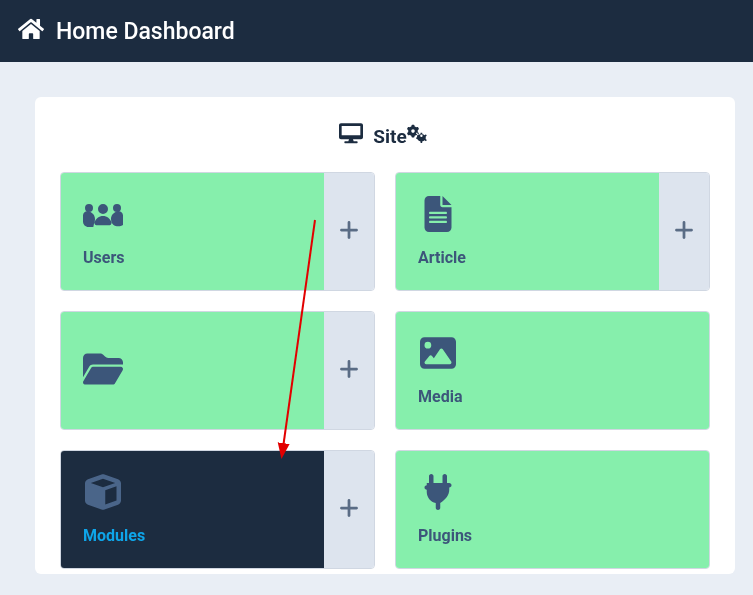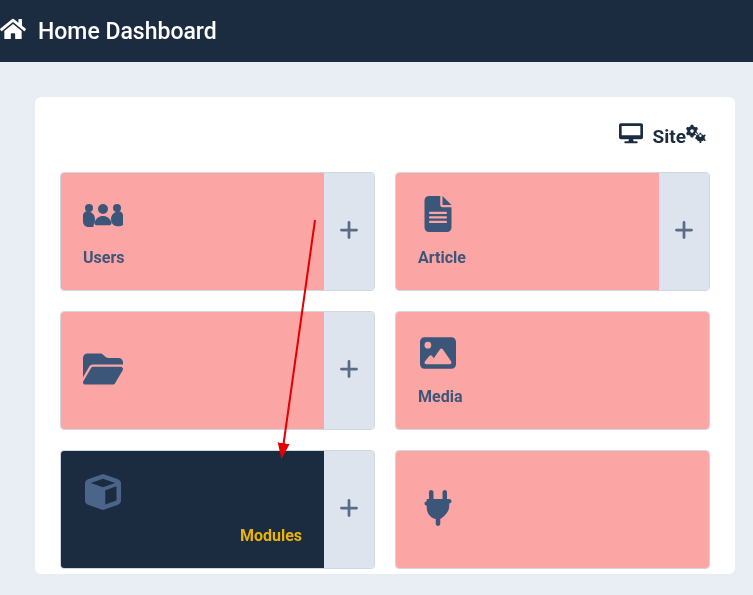--- a/index.html
+++ b/index.html
@@ -1,36 +1,36 @@
 <!DOCTYPE html>
 <html><head>
   <meta charset="utf-8">
   <style>
     * { margin: 0; padding: 0; box-sizing: border-box; }
     body { font-family: -apple-system, BlinkMacSystemFont, "Segoe UI", Roboto, Arial, sans-serif; background: #e9eef5; width: 753px; height: 595px; overflow: hidden; position: relative; }
-    .header { background: #1c2c40; color: #fff; display: flex; align-items: center; padding: 16px 0; gap: 12px; }
+    .header { background: #1c2c40; color: #fff; display: flex; align-items: center; padding: 16px 18px; gap: 12px; }
     .header svg { width: 26px; height: 26px; fill: #fff; }
     .header h1 { font-size: 23px; font-weight: 500; }
     .content { padding: 35px 18px 0 35px; }
     .panel { background: #fff; border-radius: 6px; padding: 25px 25px 5px 25px; }
-    .panel-head { display: flex; align-items: center; justify-content: flex-end; margin-bottom: 22px; }
+    .panel-head { display: flex; align-items: center; justify-content: center; margin-bottom: 22px; }
     .panel-title { display: flex; align-items: center; gap: 10px; }
     .panel-title svg { width: 24px; height: 24px; fill: #1c2c40; }
     .panel-title h2 { font-size: 19px; font-weight: 700; color: #1c2c40; }
     .gear svg { width: 24px; height: 24px; fill: #1c2c40; }
     .grid { display: grid; grid-template-columns: 1fr 1fr; gap: 20px; }
     .tile { display: flex; align-items: stretch; border: 1px solid #d0d7e2; border-radius: 4px; overflow: hidden; height: 119px; }
-    .tile-main { flex: 1; background: #fca5a5; padding: 20px 22px; display: flex; flex-direction: column; justify-content: center; gap: 12px; }
+    .tile-main { flex: 1; background: #86efac; padding: 20px 22px; display: flex; flex-direction: column; justify-content: center; gap: 12px; }
     .tile-main svg { width: 40px; height: 36px; fill: #3c567a; }
     .tile-label { font-size: 16px; font-weight: 700; color: #3c567a; }
     .tile-add { width: 50px; background: #dde4ee; display: flex; align-items: center; justify-content: center; }
     .tile-add svg { width: 22px; height: 22px; fill: #5a6c85; }
     .tile.noadd .tile-main { flex: 1; }
     .tile.active .tile-main { background: #1c2c40; }
-    .tile.active .tile-label { color: #eab308; text-align: right; }
+    .tile.active .tile-label { color: #0ea5e9; }
     .tile.active .tile-main svg { fill: #4a6589; }
     
     .arrow { position: absolute; top: 215px; left: 270px; pointer-events: none; }
   </style>
 </head>
 <body>
 
 <div class="header">
   <span>
     <svg viewBox="0 0 576 512">
@@ -135,20 +135,21 @@
         </div>
       </div>
 
       <div class="tile noadd">
         <div class="tile-main">
           <span>
             <svg viewBox="0 0 384 512">
                 <path d="M96 0C78.3 0 64 14.3 64 32v96h64V32c0-17.7-14.3-32-32-32zM288 0c-17.7 0-32 14.3-32 32v96h64V32c0-17.7-14.3-32-32-32zM32 160c-17.7 0-32 14.3-32 32s14.3 32 32 32v32c0 77.4 55 142 128 156.8V480c0 17.7 14.3 32 32 32s32-14.3 32-32v-67.2C297 366 352 301.4 352 224v-32c17.7 0 32-14.3 32-32s-14.3-32-32-32H32z"></path>
               </svg>
           </span>
+          <span class="tile-label">Plugins</span>
         </div>
 
       </div>
 
     </div>
   </div>
 </div>
 
 <svg class="arrow" width="60" height="260">
   <defs>

